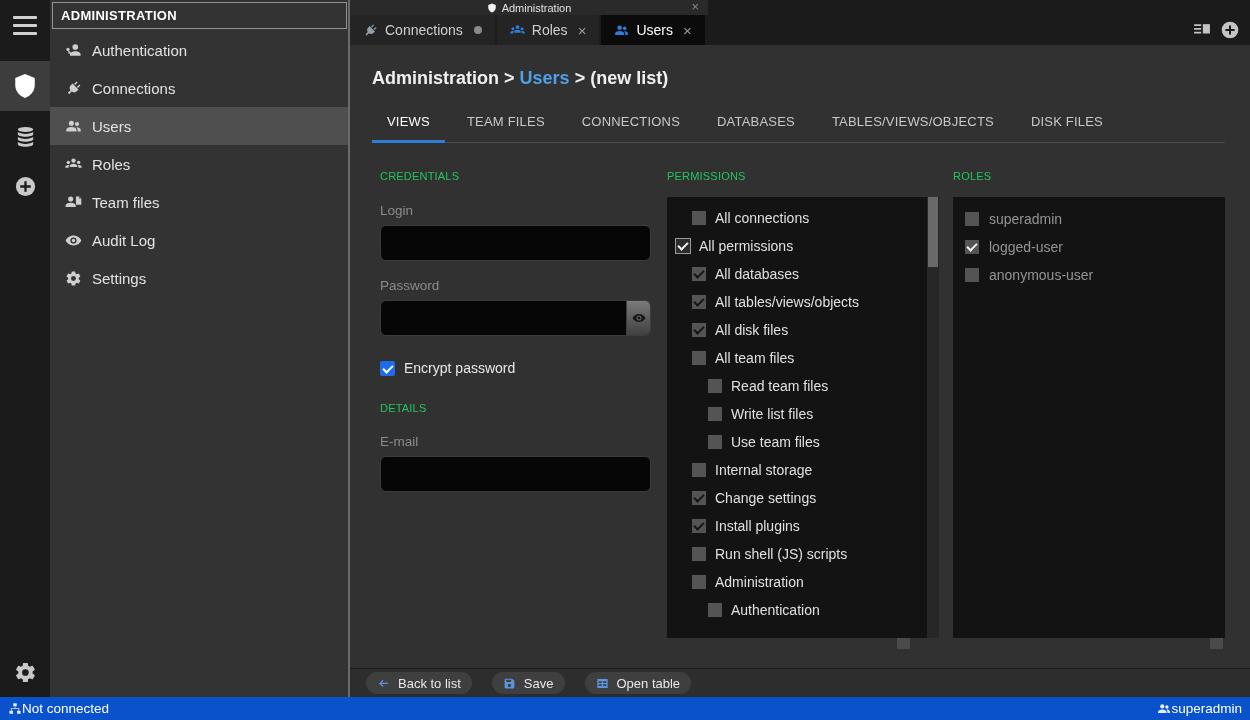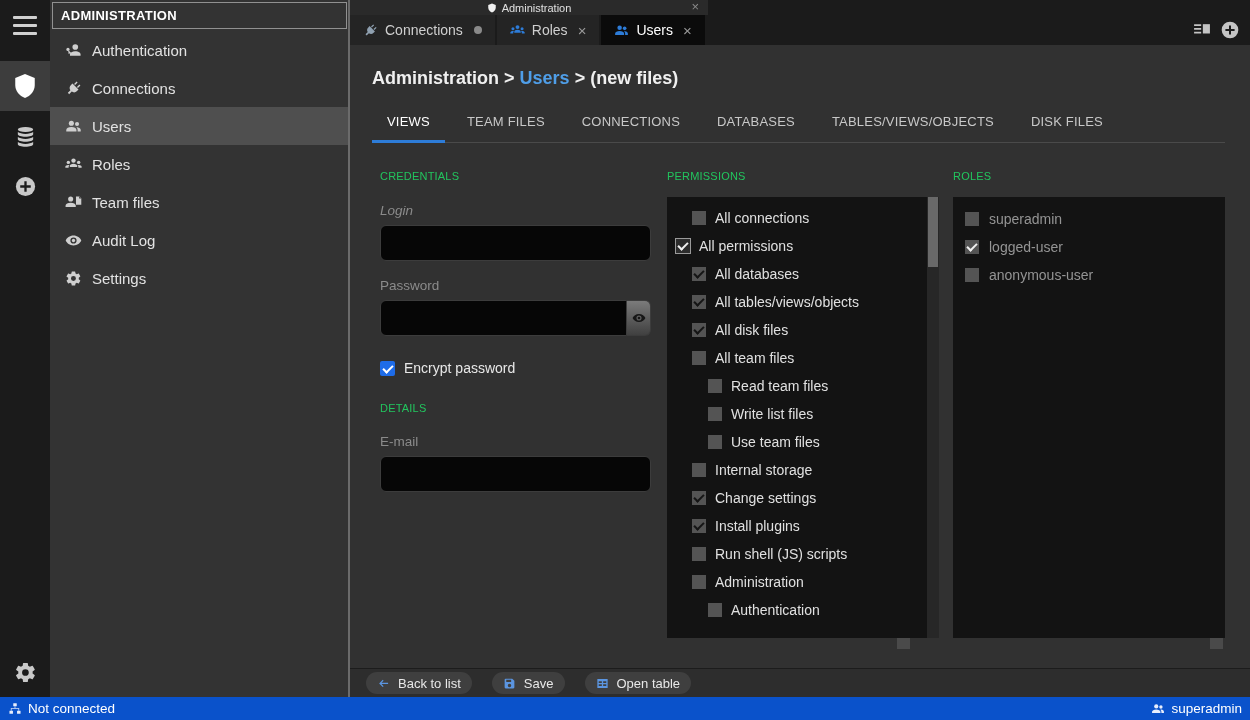--- a/index.html
+++ b/index.html
@@ -61,21 +61,21 @@
 
   .form-cols { margin:27px 0 0 30px; display:flex; }
   .col { display:flex; flex-direction:column; }
   .col-credentials { width:271px; margin-right:16px; }
   .col-permissions { width:272px; margin-right:14px; }
   .col-roles { width:272px; }
   .sect-heading { font-size:11px; color:#22c55e; letter-spacing:.2px; }
 
   .fld-label { font-size:13.5px; color:#8b8b8b; }
   .fld-input { width:100%; height:36px; background:#060606; border:1px solid #3c3c3c; border-radius:6px; color:#e4e4e4; padding:0 9px; font-size:14px; outline:none; }
-  .mt21 { margin-top:21px;font-style:italic; } .mt17 { margin-top:17px; } .mt7 { margin-top:7px; } .mt20 { margin-top:20px; }
+  .mt21 { margin-top:21px; } .mt17 { margin-top:17px; } .mt7 { margin-top:7px; } .mt20 { margin-top:20px; }
   .pw-row { display:flex; margin-top:7px; }
   .pw-row .fld-input { border-top-right-radius:0; border-bottom-right-radius:0; }
   .eye-btn { width:24px; height:36px; flex:none; border:1px solid #3c3c3c; border-left:none; border-radius:0 6px 6px 0;
              background:linear-gradient(#7b7b7b,#404040); display:flex; align-items:center; justify-content:center; color:#161616; cursor:pointer; }
   .eye-btn svg { width:14px; height:14px; }
   .encrypt-row { margin-top:24px; display:flex; align-items:center; gap:9px; font-size:14px; color:#e8e8e8; }
   .details-heading { margin-top:26px; }
 
   .cb { width:14px; height:14px; background:#545454; position:relative; flex:none; cursor:pointer; }
   .cb.checked::after { content:""; position:absolute; left:4px; top:1px; width:4px; height:8px;
@@ -99,21 +99,21 @@
   .role-row .plabel { margin-left:10px; }
   .role-rows { padding-top:8px; }
 
   
   .toolbar { height:29px; background:#2d2d2d; border-top:1px solid #1c1c1c; display:flex; align-items:center; gap:20px; padding-left:16px; }
   .tb-btn { height:22px; background:#3f3f3f; border:none; border-radius:11px; display:flex; align-items:center; gap:8px; padding:0 11px;
             font-size:13px; color:#e8e8e8; font-family:inherit; cursor:pointer; }
   .tb-btn svg { width:13px; height:13px; color:#5b95e0; }
   .statusbar { height:23px; background:#0a52cb; display:flex; align-items:center; justify-content:space-between; padding:0 8px;
                font-size:13.5px; color:#ffffff; }
-  .sb-group { display:flex; align-items:center; gap:6px; }
+  .sb-group { display:flex; align-items:center; }
   .sb-group svg { width:14px; height:14px; color:#e8eefc; }
 </style>
 </head>
 <body>
 
 <div class="app">
   <div class="main-row">
 
     <div class="iconbar">
       <div class="ib-item">
@@ -315,21 +315,21 @@
             </span>
         </div>
       </div>
 
       <div class="content">
         <div class="breadcrumb">
           <span>Administration</span>
           <span>&gt;</span>
           <span class="bc-link">Users</span>
           <span>&gt;</span>
-          <span>(new files)</span>
+          <span>(new list)</span>
         </div>
 
         <div class="detail-tabs">
 
             <div class="dtab active">VIEWS</div>
 
             <div class="dtab">TEAM FILES</div>
 
             <div class="dtab">CONNECTIONS</div>
 

